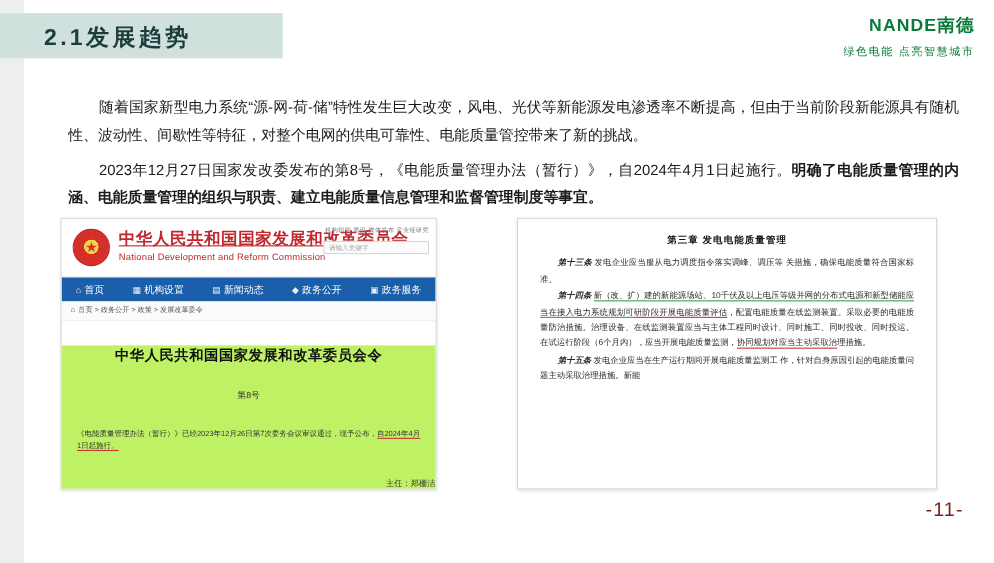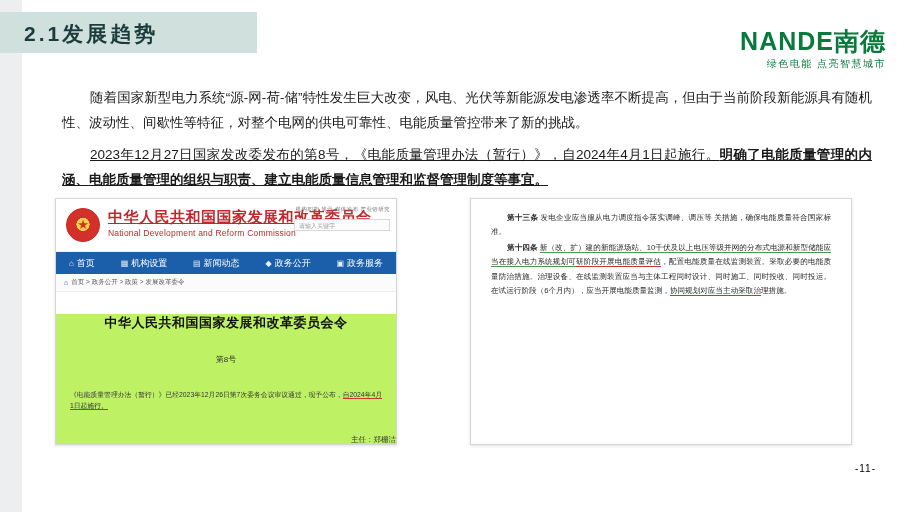--- a/index.html
+++ b/index.html
@@ -33,44 +33,43 @@
   .title-bar {
     position: absolute;
     left: 0;
     top: 12px;
     width: 257px;
     height: 41px;
     background: #cfe0dd;
   }
   .title-text {
     position: absolute;
-    left: 24px;
+    left: 40px;
     top: 20px;
     font-size: 21px;
     font-weight: bold;
     color: #1b3c3a;
     letter-spacing: 3px;
     font-family: "Liberation Sans", sans-serif;
     white-space: nowrap;
   }
   
   .logo-wrap {
     position: absolute;
     right: 18px;
     top: 12px;
     text-align: right;
   }
   .logo-main {
-    font-size: 25px;
+    font-size: 16px;
     font-weight: bold;
     color: #0a7a3c;
     letter-spacing: 1px;
     line-height: 24px;
     white-space: nowrap;
-    margin-top: 17px;
   }
   .logo-cn {
     color: #0a7a3c;
   }
   .logo-sub {
     font-size: 10px;
     color: #0a7a3c;
     letter-spacing: 1.5px;
     margin-top: 4px;
     white-space: nowrap;
@@ -79,21 +78,21 @@
   .para {
     position: absolute;
     left: 62px;
     width: 810px;
     font-size: 13.5px;
     line-height: 25px;
     color: #1a1a1a;
     text-align: justify;
   }
   .para.p1 { top: 85px; }
-  .para.p2 { top: 142px; text-decoration: underline; }
+  .para.p2 { top: 142px; }
   .indent { display: inline-block; width: 28px; }
   .bold { font-weight: bold; }
 
   
   .card {
     position: absolute;
     background: #ffffff;
     border: 1px solid #d6d6d6;
     box-shadow: 0 1px 3px rgba(0,0,0,0.12);
     overflow: hidden;
@@ -264,35 +263,35 @@
   }
   .reg-head {
     text-align: center;
     font-size: 8.6px;
     font-weight: bold;
     color: #111;
     letter-spacing: 1px;
     margin-bottom: 7px;
   }
   .reg-p { margin: 0 0 1px 0; text-indent: 16px; }
-  .reg-art { font-weight: bold; }
+  .reg-art { font-weight: bold; font-style: italic; }
   .u-green {
     border-bottom: 1px solid #3f9b57;
     margin-top: 23px;
   }
   .u-red {
     border-bottom: 1px solid #cc3333;
   }
   
   .page-num {
     position: absolute;
     right: 28px;
     bottom: 38px;
-    font-size: 10px;
-    color: #000000;
+    font-size: 18px;
+    color: #7f1d1d;
     letter-spacing: 1px;
   }
 </style>
 </head>
 <body>
 
 <div class="slide">
 
   <div class="left-band"></div>
 
@@ -356,28 +355,33 @@
       </div>
       <div class="doc-sign">
         <div>主任：郑栅洁</div>
 
       </div>
     </div>
   </div>
 
   <div class="card card-right">
     <div class="reg-inner">
+      <div class="reg-head">第三章  发电电能质量管理</div>
 
       <p class="reg-p">
         <span class="reg-art">第十三条</span>
         <span>发电企业应当服从电力调度指令落实调峰、调压等 关措施，确保电能质量符合国家标准。</span>
       </p>
 
       <p class="reg-p">
         <span class="reg-art">第十四条</span>
         <span class="u-green">新（改、扩）建的新能源场站、10千伏及以上电</span><span class="u-green">压等级并网的分布式电源和新型储能应当在接入电力系统规划可</span><span class="u-red">研阶段开展电能质量评估</span><span>，配置电能质量在线监测装置。采取必</span><span>要的电能质量防治措施。治理设备、在线监测装置应当与主体工</span><span>程同时设计、同时施工、同时投收、同时投运。在试运行阶段（6</span><span>个月内），应当开展电能质量监测，</span><span class="u-red">协同规划对应当主动采取治</span><span>理措施。</span>
       </p>
 
+      <p class="reg-p">
+        <span class="reg-art">第十五条</span>
+        <span>发电企业应当在生产运行期间开展电能质量监测工 作，针对自身原因引起的电能质量问题主动采取治理措施。新能</span>
+      </p>
     </div>
   </div>
 
   <div class="page-num">-11-</div>
 </div>
 
 </body></html>

